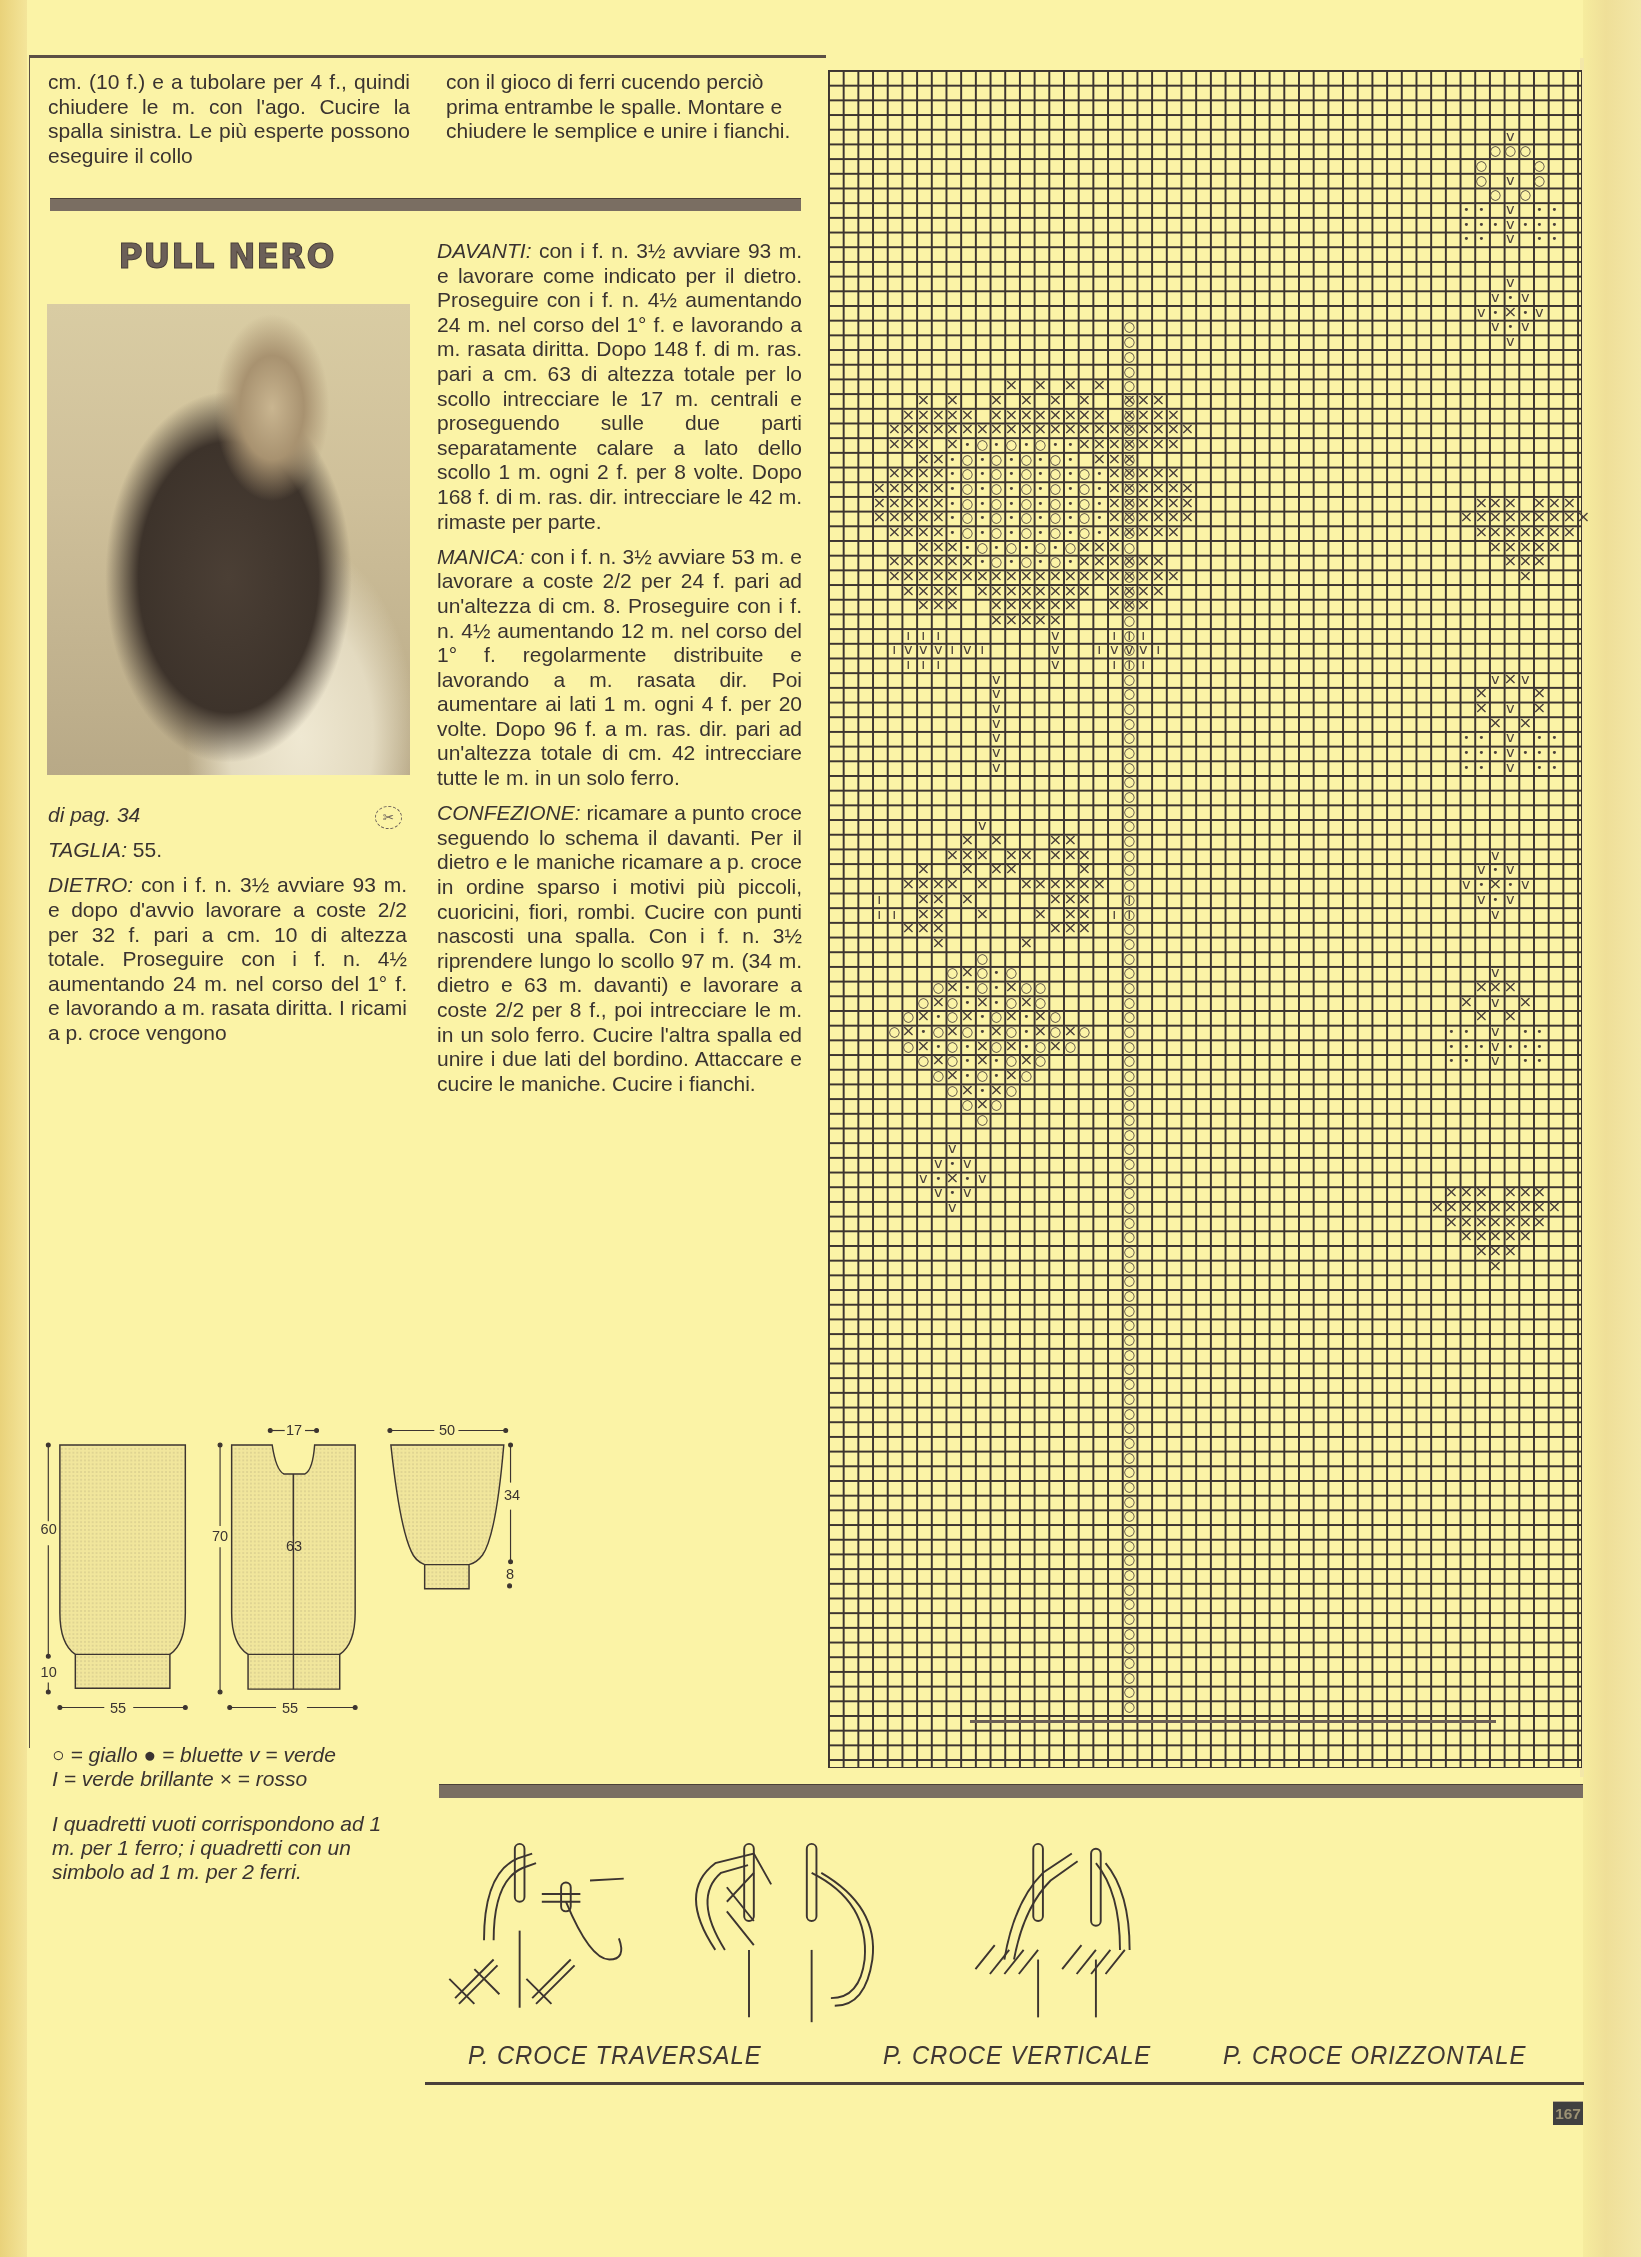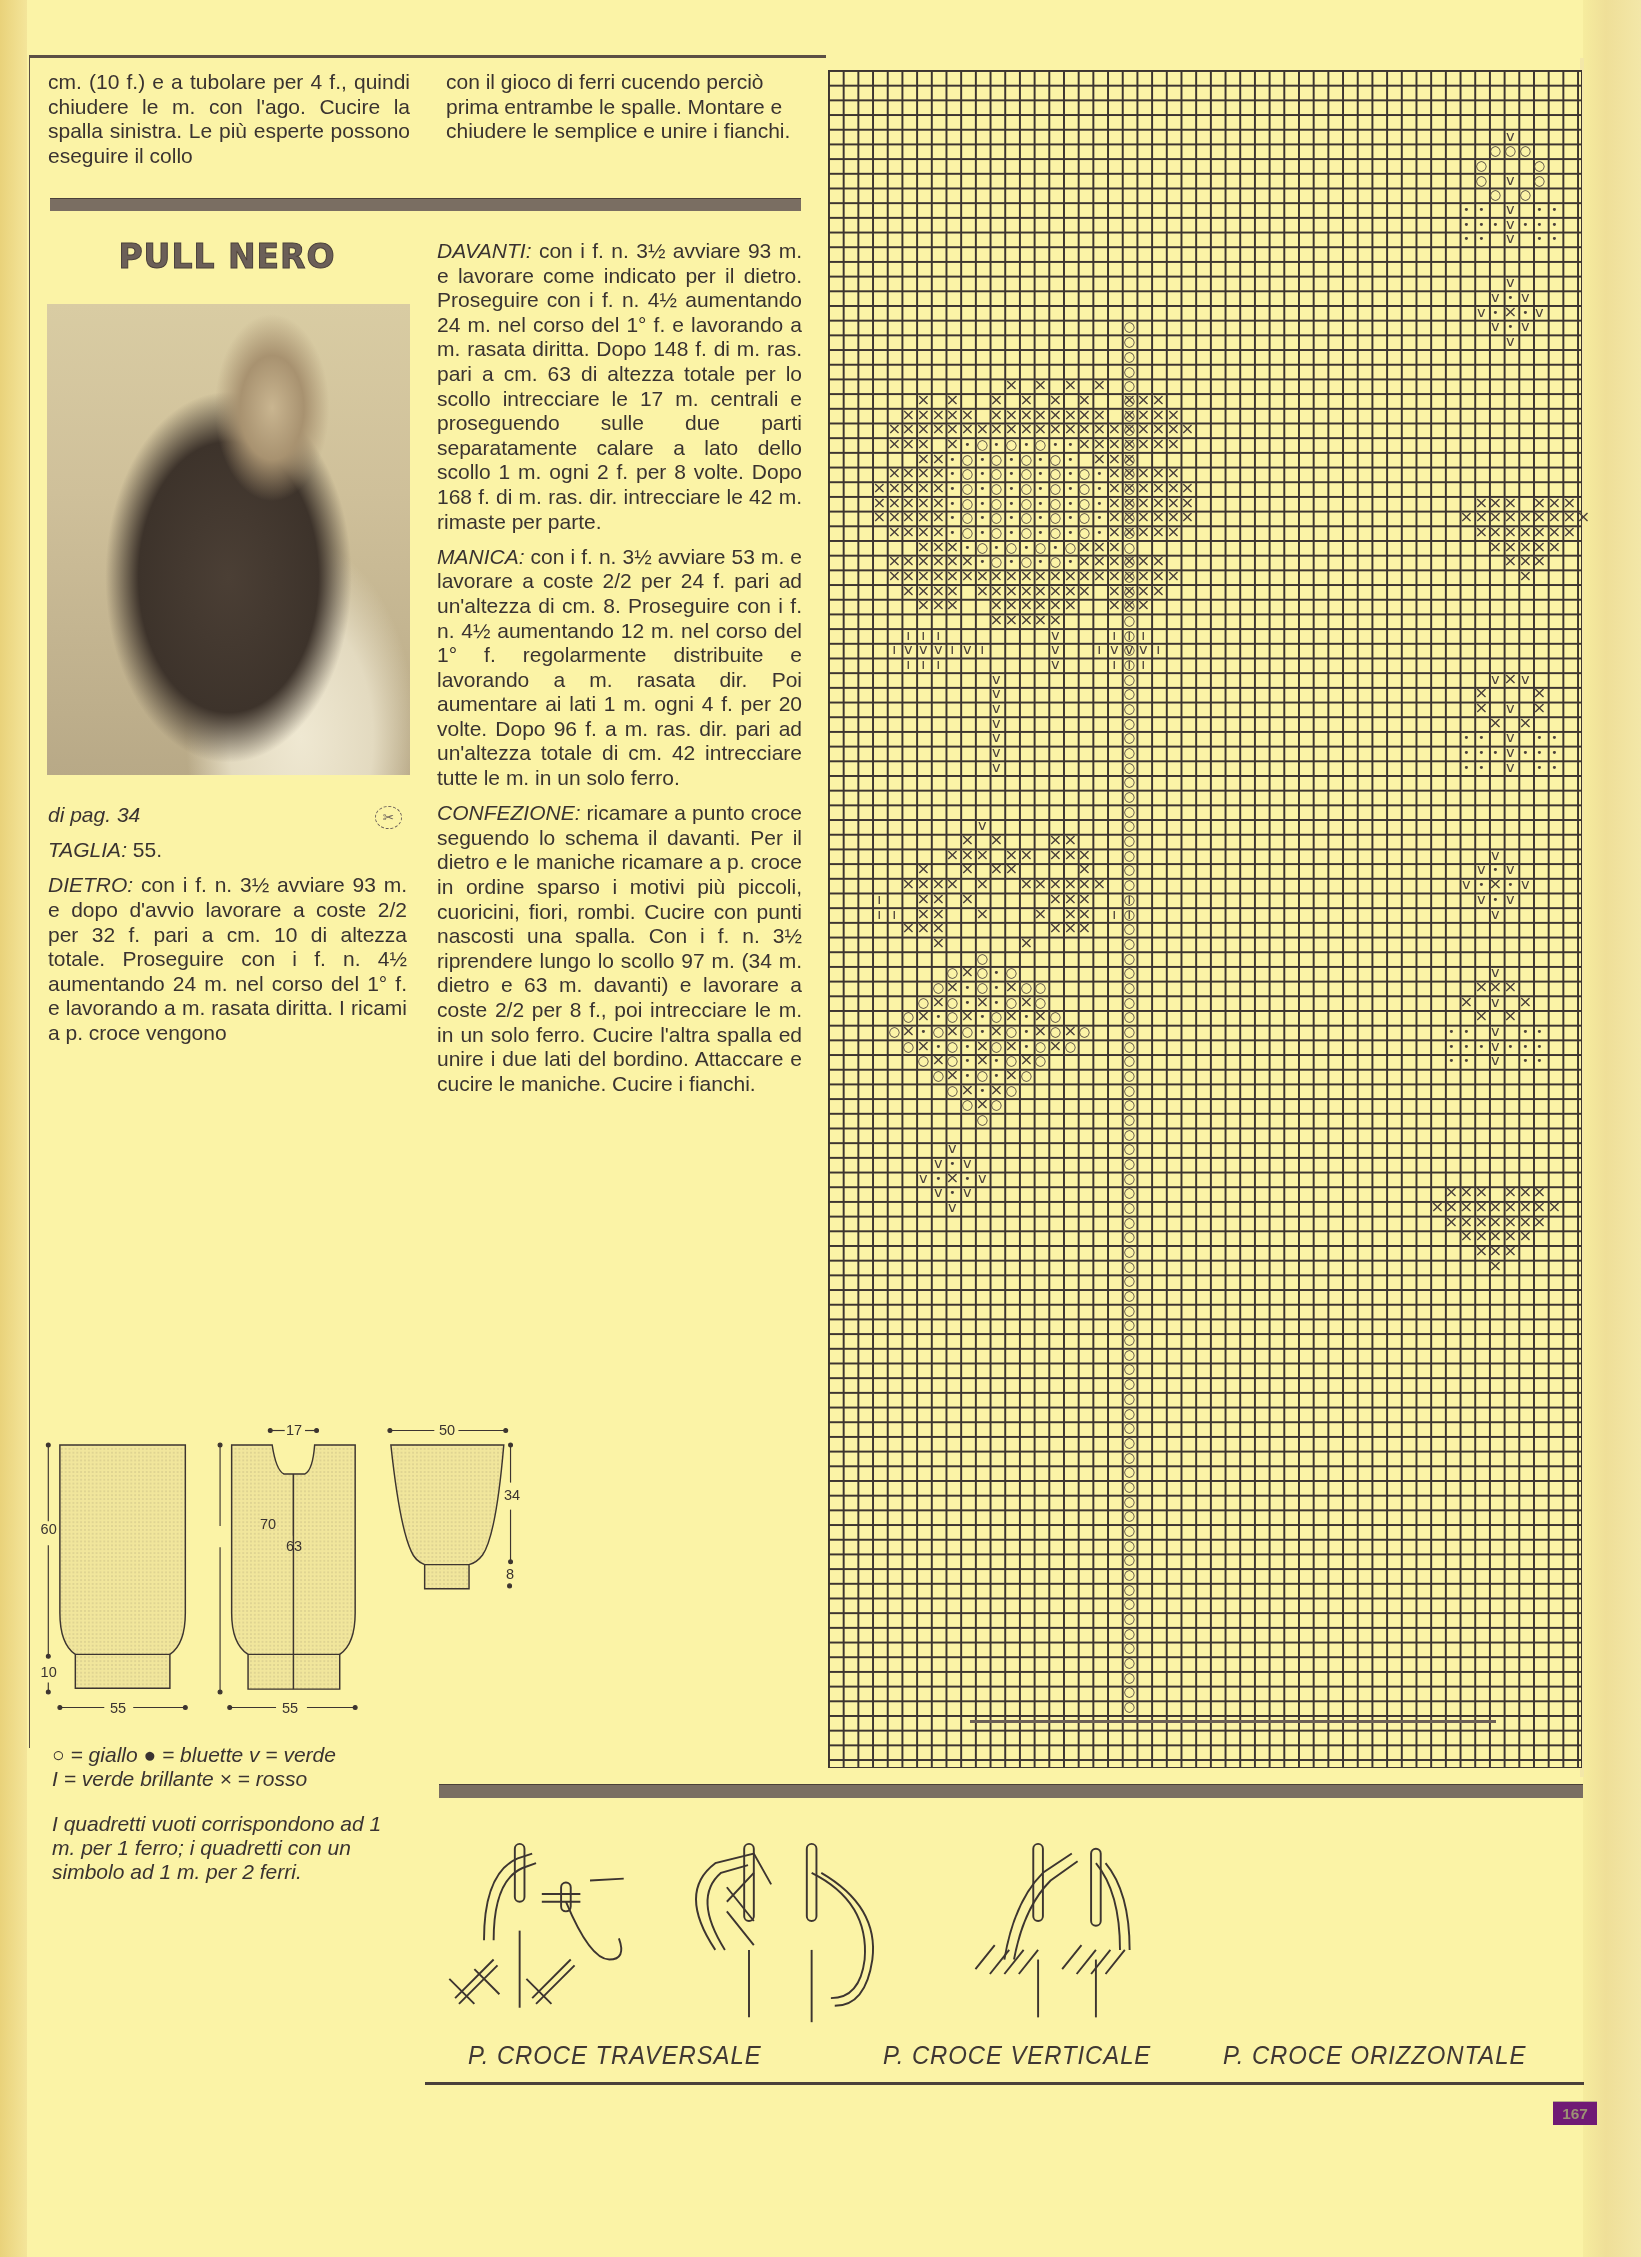--- a/index.html
+++ b/index.html
@@ -44,21 +44,21 @@
         font-family:"DejaVu Sans",sans-serif;}
   .sym-x{font-size:16.4px;}
   .sym-o{font-size:13.5px;}
   .sym-dot{font-size:10.6px;}
   .chart-baseline{position:absolute;left:970px;top:1720px;width:526px;height:2.9px;background:#6b5f55;}
   .bottom-bar{position:absolute;left:439px;top:1784px;width:1144px;height:12.6px;background:#7a6e62;border-top:1px solid #4a4038;}
   .stitch-diagrams{position:absolute;left:425px;top:1815px;width:1178px;height:212px;}
   .stitch-labels{position:absolute;top:2040px;left:439px;width:1159px;height:34px;}
   .stitch-label{position:absolute;font-size:26px;font-style:italic;color:#3f3733;letter-spacing:1px;transform:scaleX(0.92);transform-origin:left;}
   .bottom-rule{position:absolute;left:425px;top:2082px;width:1159px;height:2.9px;background:#4a403a;}
-  .page-number{position:absolute;left:1553px;top:2101px;width:44px;height:23px;border-top:1px solid #b9ad88;background:#701a75;
+  .page-number{position:absolute;left:1553px;top:2101px;width:30px;height:23px;border-top:1px solid #b9ad88;background:#404040;
         font-size:15.4px;line-height:23px;text-align:center;color:#9c9274;font-weight:bold;}
 </style>
 </head>
 <body>
 
 <div class="edge-left"></div>
 <div class="edge-right"></div>
 <div class="top-rule"></div>
 <div class="page-frame-line"></div>
 
@@ -136,21 +136,21 @@
         <circle cx="494" cy="51" r="2"></circle>
       <circle cx="499" cy="66" r="2"></circle>
         <circle cx="499" cy="187" r="2"></circle>
         <circle cx="498" cy="212" r="2"></circle>
     </g>
   </svg>
   <span style="position:absolute;left:11.6px;top:140px;font-size:14.5px;">60</span>
   <span style="position:absolute;left:11.6px;top:283px;font-size:14.5px;">10</span>
   <span style="position:absolute;left:81px;top:319px;font-size:14.5px;">55</span>
   <span style="position:absolute;left:257px;top:41px;font-size:14.5px;">17</span>
-  <span style="position:absolute;left:183px;top:135px;font-size:14.5px;margin-left:48px;">70</span>
+  <span style="position:absolute;left:183px;top:147px;font-size:14.5px;">70</span>
   <span style="position:absolute;left:257px;top:157px;font-size:14.5px;">63</span>
   <span style="position:absolute;left:253px;top:319px;font-size:14.5px;">55</span>
   <span style="position:absolute;left:410px;top:41px;font-size:14.5px;">50</span>
   <span style="position:absolute;left:475px;top:106px;font-size:14.5px;">34</span>
   <span style="position:absolute;left:477px;top:185px;font-size:14.5px;">8</span>
 </div>
 
 <div class="legend">
   <p style="margin-bottom:0"><span>○ = giallo   ● = bluette   v = verde</span></p>
   <p><span>I = verde brillante   × = rosso</span></p>

